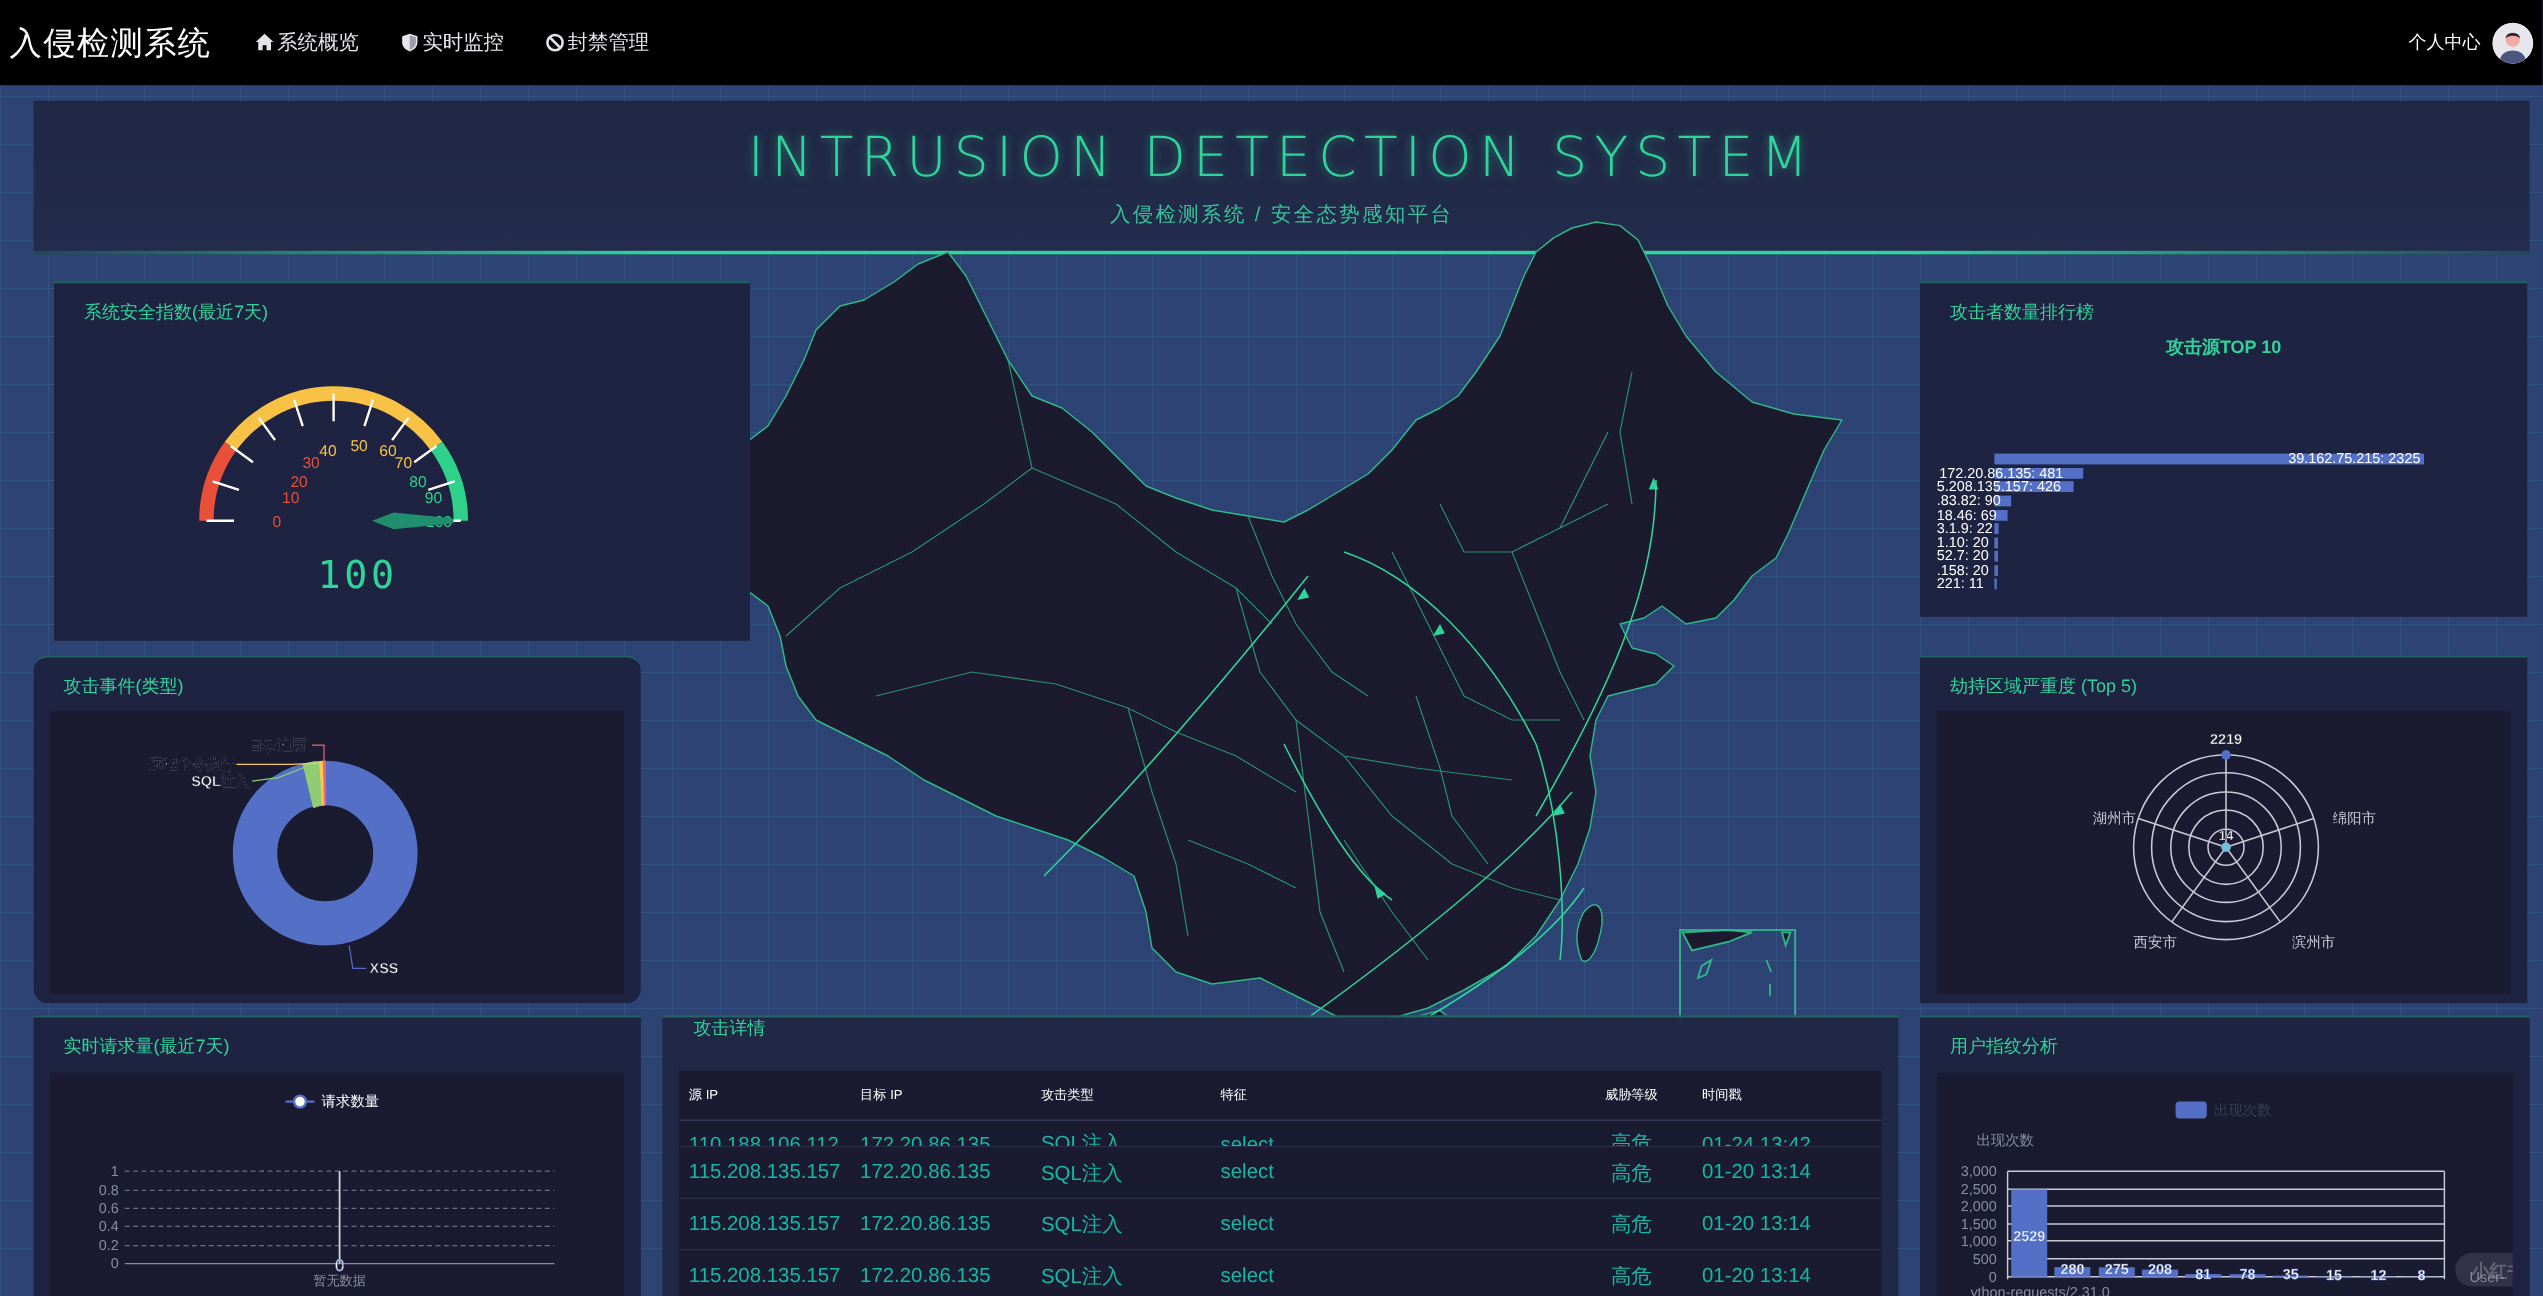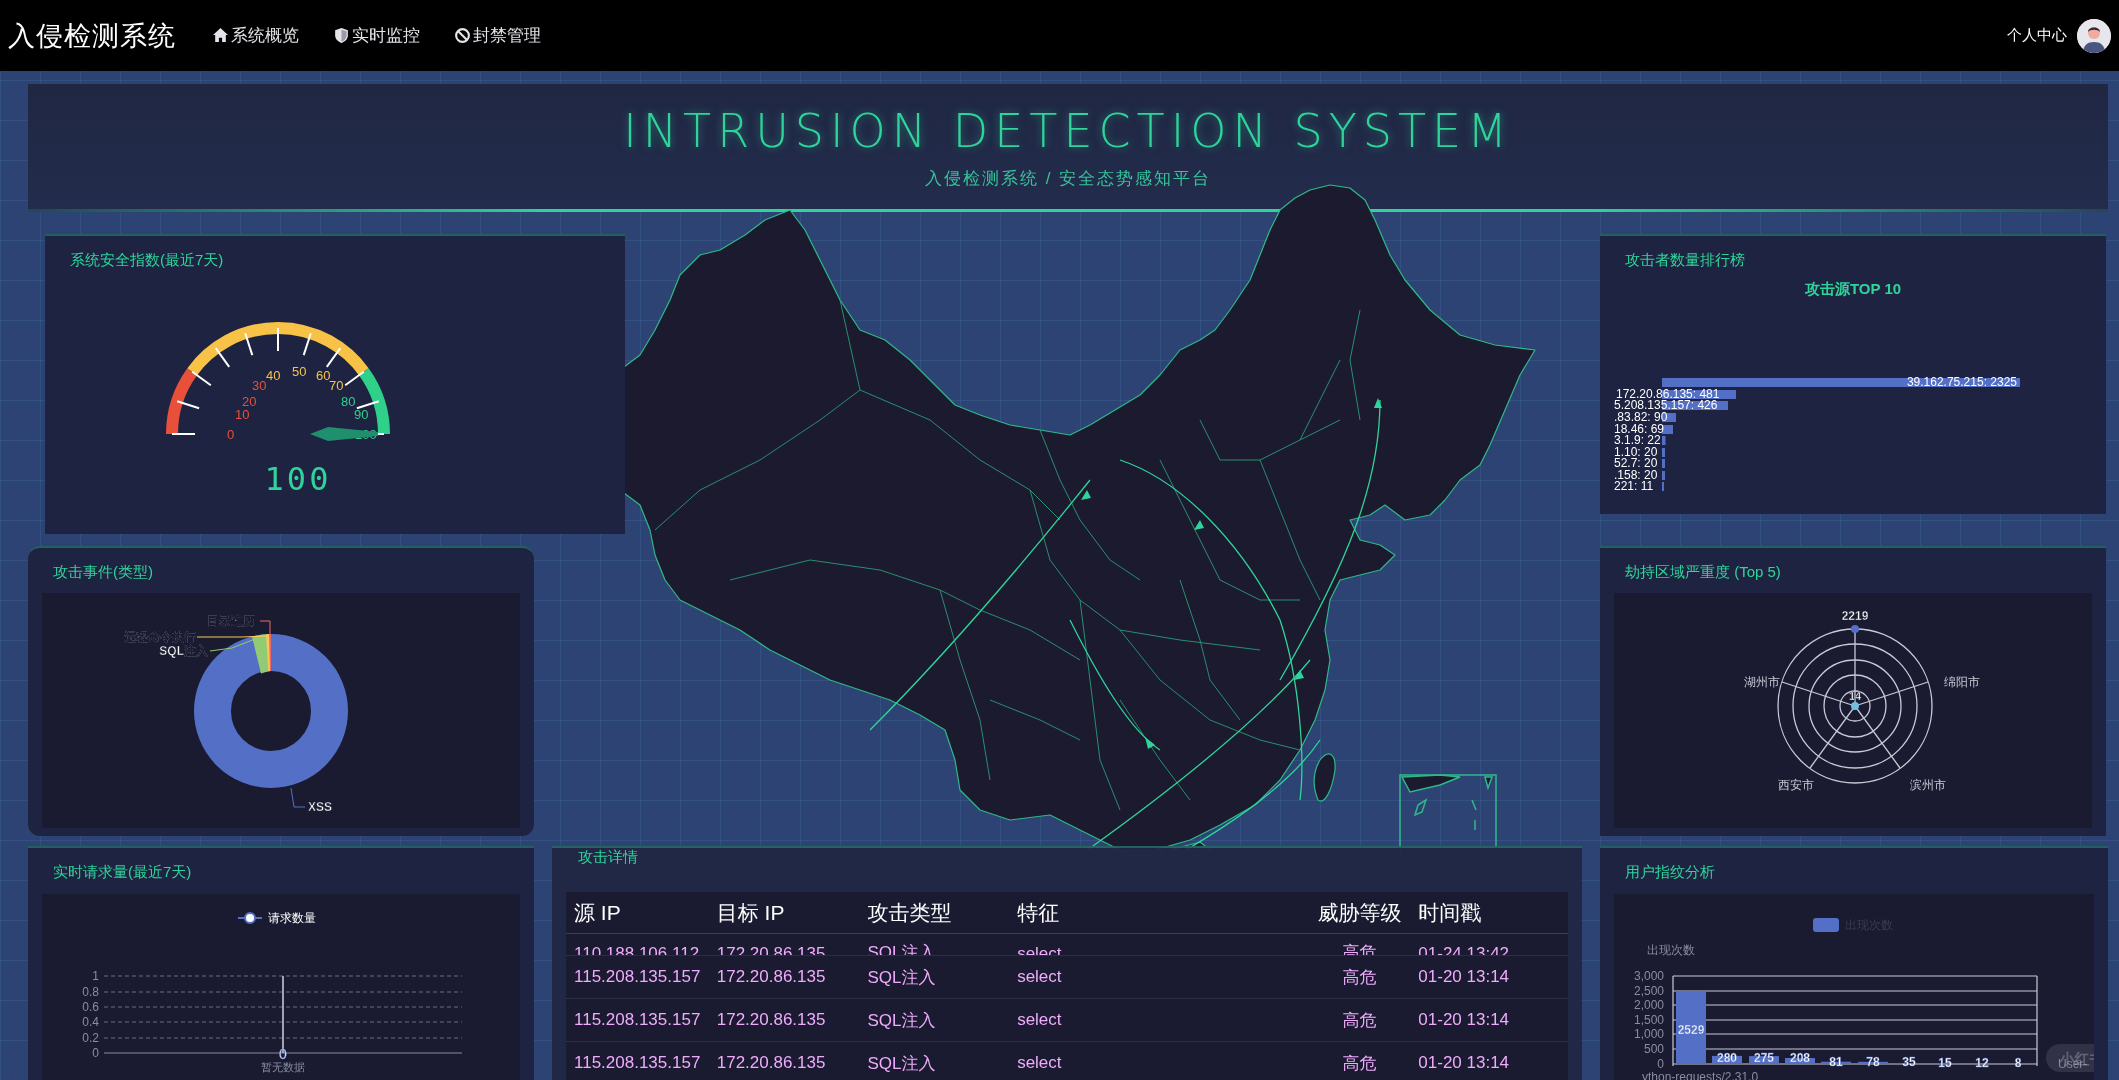--- a/index.html
+++ b/index.html
@@ -51,22 +51,22 @@
   
   .panel {
     position: absolute; background: #1d2340;
     border-top: 2px solid rgba(47,212,154,0.35);
   }
   .panel-title { position: absolute; left: 25px; top: 15px; font-size: 15px; color: #2fd49a; }
   .panel-inner { position: absolute; background: #1a1b30; }
 
   
   .table { position: absolute; left: 14px; top: 44px; right: 14px; bottom: 0; background: #1a1b30; overflow: hidden; }
-  .thead { display: flex; height: 42px; align-items: center; border-bottom: 1px solid #3a3e5c; font-size: 21px; color: #fff; }
-  .row { display: flex; height: 43px; align-items: center; border-bottom: 1px solid #2a2e48; font-size: 17px; color: #f0abfc; }
+  .thead { display: flex; height: 42px; align-items: center; border-bottom: 1px solid #3a3e5c; font-size: 11px; color: #fff; }
+  .row { display: flex; height: 43px; align-items: center; border-bottom: 1px solid #2a2e48; font-size: 17px; color: #14b8a6; }
   .c1 { width: 151px; padding-left: 8px; }
   .c2 { width: 151px; }
   .c3 { width: 150px; }
   .c4 { width: 284px; }
   .c5 { width: 118px; text-align: center; }
   .c6 { width: 150px; }
   .row.partial { height: 22px; overflow: hidden; align-items: flex-end; }
   .row.partial span { transform: translateY(9px); display: inline-block; }
 
   .map-wrap { position: absolute; left: 560px; top: 160px; width: 1000px; height: 690px; }

